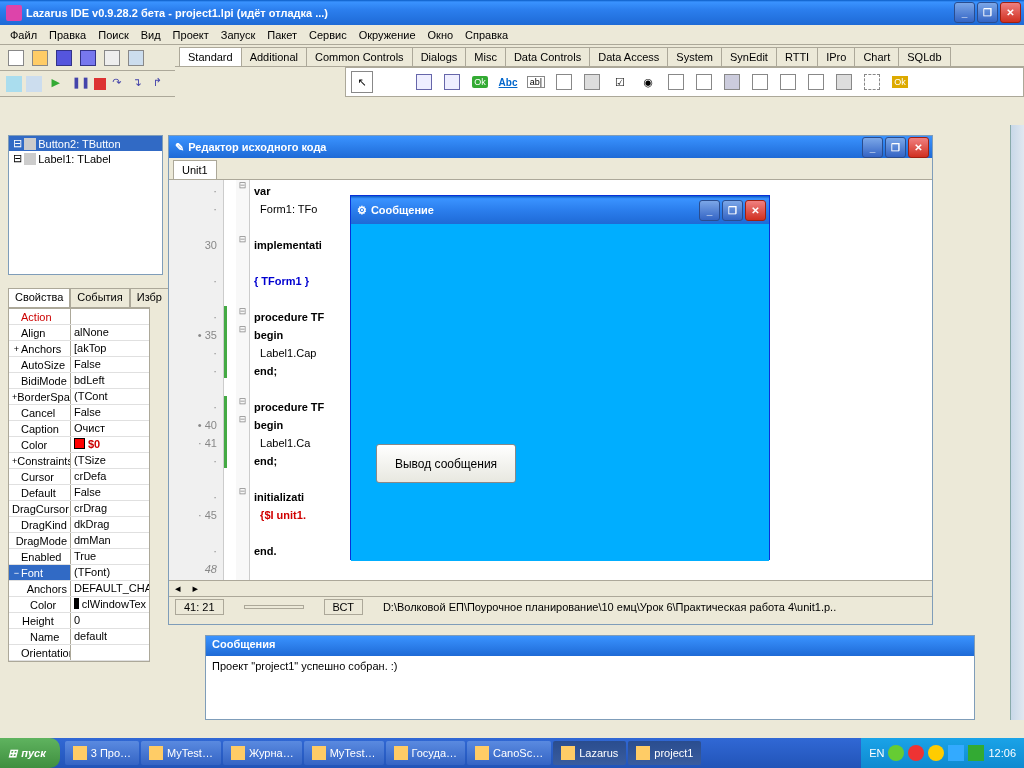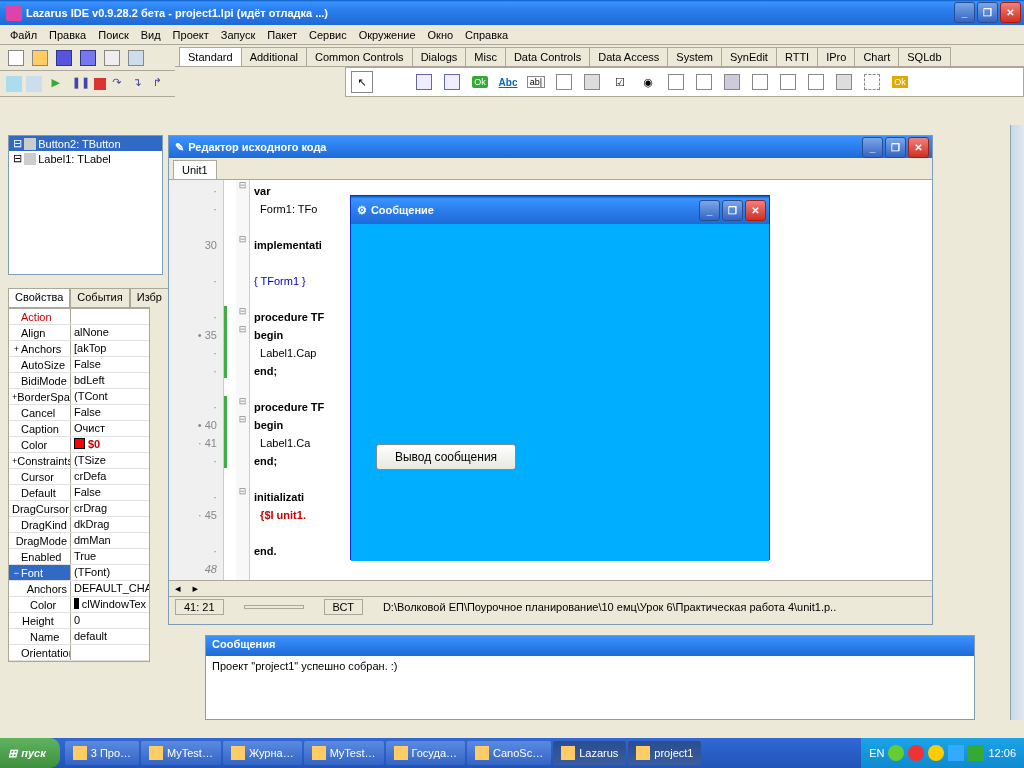--- a/index.html
+++ b/index.html
@@ -46,33 +46,33 @@
 
 
 .editor-window { position: absolute; top: 135px; left: 168px; width: 765px; height: 490px; background: #ece9d8; border: 1px solid #7f9db9; }
 .editor-titlebar { height: 22px; background: linear-gradient(to bottom, #3a93ff, #1e6ad6); color: white; display: flex; align-items: center; padding: 0 3px 0 6px; font-weight: bold; }
 .editor-tabs { height: 22px; background: #ece9d8; display: flex; align-items: flex-end; padding-left: 4px; border-bottom: 1px solid #aca899; }
 .code-area { position: relative; height: 400px; background: #fff; display: flex; font-family: 'Courier New', monospace; font-size: 13px; }
 .gutter { width: 55px; background: #f0f0f0; border-right: 1px solid #ccc; text-align: right; padding: 2px 6px 2px 2px; line-height: 18px; color: #888; }
 .fold { width: 14px; background: #f8f8f8; border-right: 1px solid #ccc; }
 .code { padding: 2px 4px; line-height: 18px; white-space: pre; }
 .kw { font-weight: bold; }
-.cm { color: #0000d0; font-weight: normal; }
+.cm { color: #0000d0; font-weight: bold; }
 .dir { color: #d00000; font-weight: bold; }
 .mod { width: 12px; }
 .mod-mark { display: inline-block; width: 3px; height: 18px; background: #4a4; }
 .statusbar { height: 20px; background: #ece9d8; border-top: 1px solid #aca899; display: flex; align-items: center; padding: 0 6px; gap: 20px; font-size: 10px; }
 .statusbar .sb-cell { border: 1px solid #aca899; padding: 1px 8px; }
 
 
 .form-window { position: absolute; top: 195px; left: 350px; width: 420px; height: 365px; border: 1px solid #0831d9; }
 .form-titlebar { height: 28px; background: linear-gradient(to bottom, #0a5bc4, #3a93ff 10%, #2b7eed 50%, #1e6ad6); color: white; display: flex; align-items: center; padding: 0 3px 0 6px; font-weight: bold; }
 .form-body { background: #00aeff; height: 337px; padding: 20px; position: relative; }
 .form-label { position: absolute; top: 95px; left: 25px; width: 320px; height: 62px; background: #ffff80; color: #0000c0; font-family: 'Times New Roman', serif; font-size: 18px; font-weight: bold; font-style: italic; padding: 4px 6px; }
-.form-btn { position: absolute; top: 220px; width: 140px; height: 26px; background: linear-gradient(to bottom, #fff, #e8e8e0); border: 1px solid #888; border-radius: 3px; cursor: pointer; font-size: 12px; text-align: center; }
+.form-btn { position: absolute; top: 220px; width: 140px; height: 39px; background: linear-gradient(to bottom, #fff, #e8e8e0); border: 1px solid #888; border-radius: 3px; cursor: pointer; font-size: 12px; text-align: center; }
 
 
 .msg-panel { position: absolute; top: 635px; left: 205px; width: 770px; height: 85px; background: #fff; border: 1px solid #7f9db9; }
 .msg-title { height: 20px; background: linear-gradient(to bottom, #3a93ff, #1e6ad6); color: white; padding: 2px 6px; font-weight: bold; }
 .msg-body { padding: 4px 6px; }
 
 
 .taskbar { position: absolute; bottom: 0; left: 0; width: 1024px; height: 30px; background: linear-gradient(to bottom, #3168d5, #2254b8); display: flex; align-items: center; }
 .start-btn { height: 30px; padding: 0 14px 0 8px; background: linear-gradient(to bottom, #5fb35f, #3f8f3f); color: white; font-weight: bold; font-style: italic; display: flex; align-items: center; border-radius: 0 10px 10px 0; cursor: pointer; }
 .task-item { height: 24px; padding: 0 8px; margin: 0 1px; background: linear-gradient(to bottom, #5a8ae0, #3464c4); color: white; display: flex; align-items: center; border-radius: 2px; cursor: pointer; font-size: 10px; gap: 4px; max-width: 90px; overflow: hidden; }

